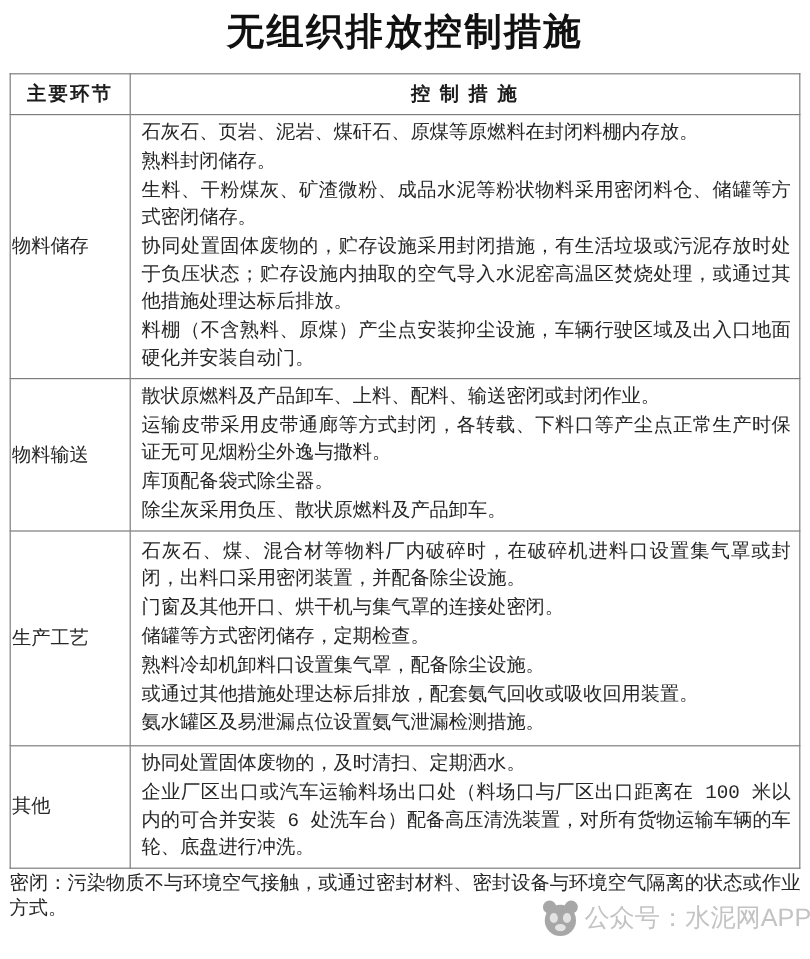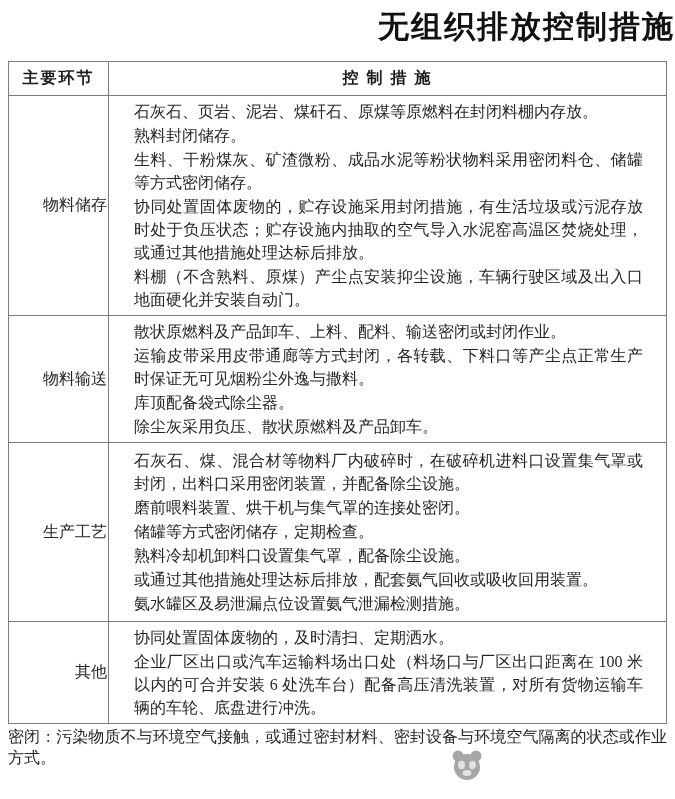--- a/index.html
+++ b/index.html
@@ -5,21 +5,21 @@
   html,body{margin:0;padding:0;}
   body{
     width:675px;height:799px;
     background:#ffffff;
     font-family:"Liberation Serif","DejaVu Serif",serif;
     color:#262626;
     position:relative;
     overflow:hidden;
   }
   .doc-title{
-    text-align:right;
+    text-align:center;
     font-size:31px;
     font-weight:bold;
     letter-spacing:2px;
     margin:6px 0 0 0;
     color:#111;
   }
   table.measures{
     border-collapse:collapse;
     table-layout:fixed;
     width:659px;
@@ -32,32 +32,33 @@
   }
   th.col-link{width:97px;}
   th{
     font-weight:bold;
     height:31px;
     text-align:center;
     letter-spacing:2px;
     color:#1c1c1c;
   }
   td.link-cell{
-    text-align:right;
+    text-align:left;
     vertical-align:middle;
     color:#262626;
   }
   td.measures-cell{
     vertical-align:middle;
     padding:3px 7px 3px 9px;
     text-align:justify;
   }
   td.measures-cell p{
-    margin:1px 16px;
+    margin:1px 0;
     line-height:23px;
+    font-family:Liberation Mono, monospace;
   }
   .r0{height:217px;}
   .r1{height:127px;}
   .r2{height:179px;}
   .r3{height:96px;}
   .footnotes{
     margin:3px 8px 0 8px;
     text-align:justify;
   }
   .footnotes p{
@@ -113,21 +114,21 @@
       <p>运输皮带采用皮带通廊等方式封闭，各转载、下料口等产尘点正常生产时保证无可见烟粉尘外逸与撒料。</p>
       <p>库顶配备袋式除尘器。</p>
       <p>除尘灰采用负压、散状原燃料及产品卸车。</p>
     </td>
   </tr>
 
   <tr class="r2">
     <td class="link-cell">生产工艺</td>
     <td class="measures-cell">
       <p>石灰石、煤、混合材等物料厂内破碎时，在破碎机进料口设置集气罩或封闭，出料口采用密闭装置，并配备除尘设施。</p>
-      <p>磨前喂料装置、烘干机与集气罩的连接处密闭。</p>
+      <p>门窗及其他开口、烘干机与集气罩的连接处密闭。</p>
       <p>储罐等方式密闭储存，定期检查。</p>
       <p>熟料冷却机卸料口设置集气罩，配备除尘设施。</p>
       <p>或通过其他措施处理达标后排放，配套氨气回收或吸收回用装置。</p>
       <p>氨水罐区及易泄漏点位设置氨气泄漏检测措施。</p>
     </td>
   </tr>
 
   <tr class="r3">
     <td class="link-cell">其他</td>
     <td class="measures-cell">
@@ -144,13 +145,14 @@
 
 <div class="watermark">
   <svg class="wm-logo" viewBox="0 0 34 34" xmlns="http://www.w3.org/2000/svg">
     <circle cx="8" cy="8" r="5.5" fill="#8a8a8a"></circle>
     <circle cx="26" cy="8" r="5.5" fill="#8a8a8a"></circle>
     <circle cx="17" cy="19" r="13" fill="#8a8a8a"></circle>
     <ellipse cx="11.5" cy="17" rx="3.4" ry="4.2" fill="#d9d9d9"></ellipse>
     <ellipse cx="22.5" cy="17" rx="3.4" ry="4.2" fill="#d9d9d9"></ellipse>
     <ellipse cx="17" cy="25" rx="4.5" ry="3" fill="#d9d9d9"></ellipse>
   </svg>
+  <span class="wm-text">公众号：水泥网APP</span>
 </div>
 
 </body></html>

